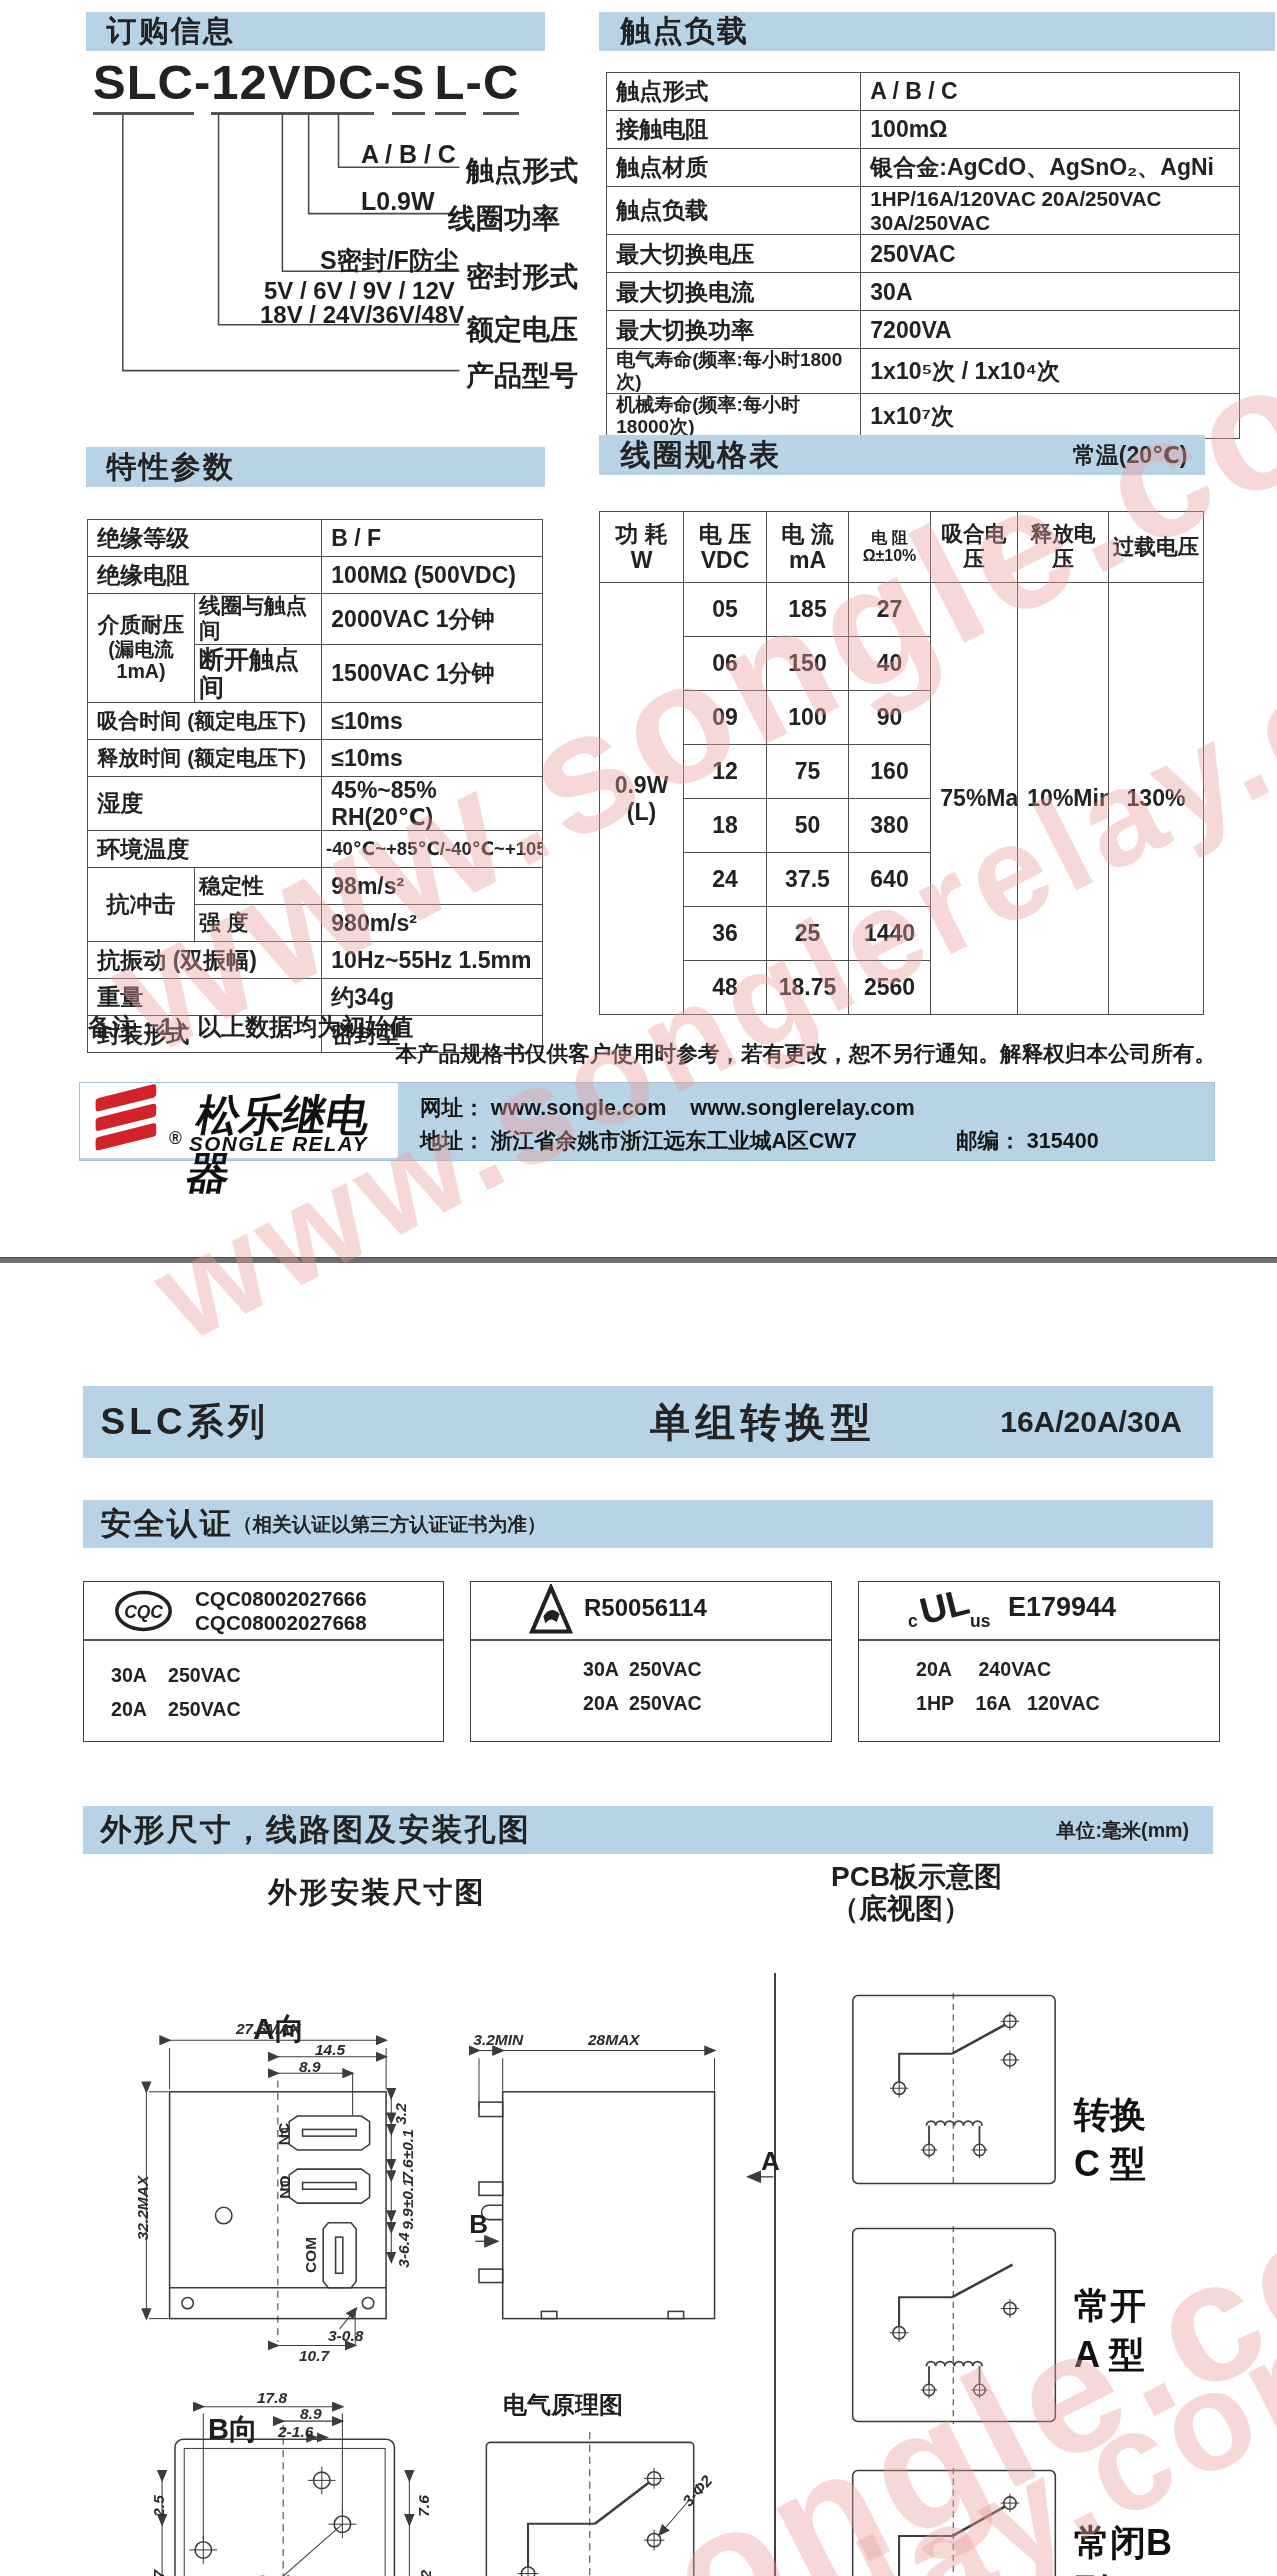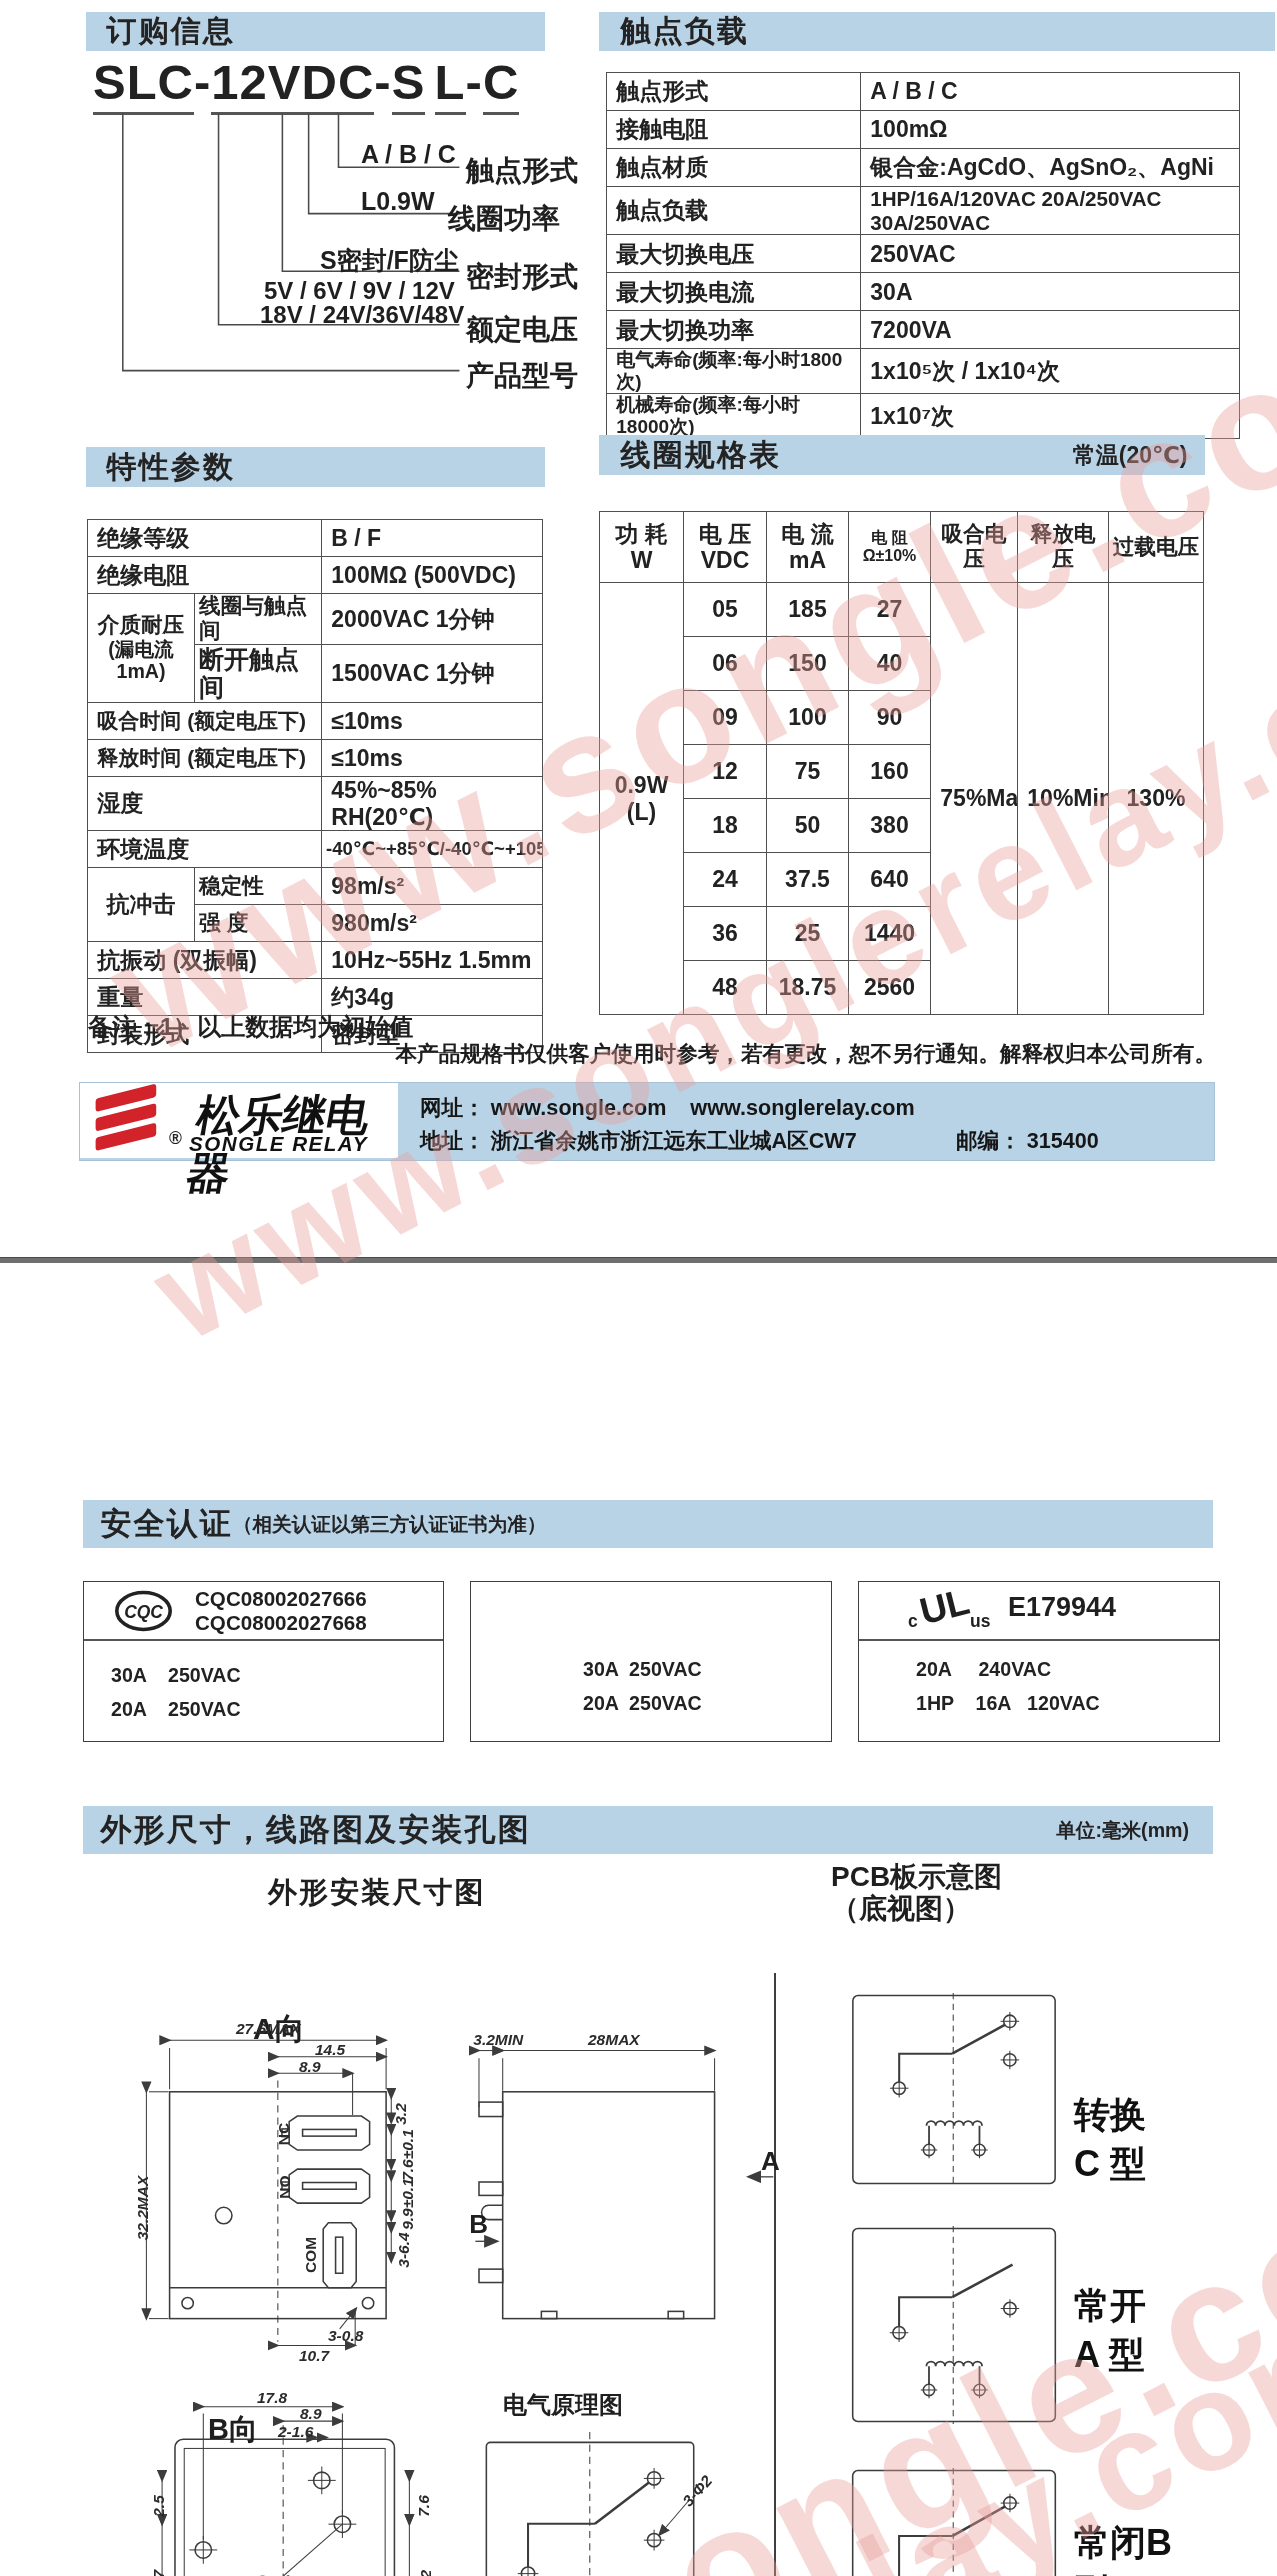--- a/index.html
+++ b/index.html
@@ -288,20 +288,25 @@
       <span style="position:absolute;left:89px;top:45px;font-size:17.5px;font-weight:bold;">®</span>
       <span class="brand-en">SONGLE RELAY</span>
     </div>
     <span class="footer-line" style="left:340px;top:10.3px;">网址： www.songle.com    www.songlerelay.com</span>
     <span class="footer-line" style="left:340px;top:43px;">地址： 浙江省余姚市浙江远东工业城A区CW7</span>
     <span class="footer-line" style="left:876px;top:43px;">邮编： 315400</span>
   </div>
 
   <div class="abs" style="left:0;top:1257px;width:1278px;height:4.6px;background:#6f6f6f;border-top:1px solid #4a4a4a;"></div>
 
+  <div class="band" style="left:83px;top:1386px;width:1130px;height:72px;">
+    <span style="padding-left:17.5px;font-size:37px;letter-spacing:4.1px;">SLC系列</span>
+    <span style="position:absolute;left:567px;font-size:40px;letter-spacing:5.2px;">单组转换型</span>
+    <span style="position:absolute;right:31px;font-size:30px;">16A/20A/30A</span>
+  </div>
 
   <div class="band" style="left:83px;top:1500px;width:1130px;height:48px;">
     <span style="padding-left:17.5px;font-size:31px;letter-spacing:2.1px;">安全认证</span>
     <span style="font-size:19.6px;">（相关认证以第三方认证证书为准）</span>
   </div>
 
   <div class="cert-box" style="left:83px;top:1581px;width:359px;height:159px;">
     <div class="cert-top">
       <svg width="77" height="54" viewBox="0 0 150 104" style="position:absolute;left:20.6px;top:2.1px;">
         <ellipse cx="75" cy="52" rx="52" ry="36" fill="none" stroke="#222" stroke-width="7"></ellipse>
@@ -310,20 +315,27 @@
       <div style="position:absolute;left:111px;top:5.2px;font-size:20.6px;font-weight:bold;line-height:1.15;">
         <div>CQC08002027666</div>
         <div>CQC08002027668</div>
       </div>
     </div>
     <span class="cert-rating" style="left:27px;top:82px;">30A    250VAC</span>
     <span class="cert-rating" style="left:27px;top:116px;">20A    250VAC</span>
   </div>
 
   <div class="cert-box" style="left:470px;top:1581px;width:360px;height:159px;">
+    <div class="cert-top">
+      <svg width="46" height="52" viewBox="0 0 90 100" style="position:absolute;left:57px;top:2.1px;">
+        <path d="M45 6 L82 92 L8 92 Z" fill="none" stroke="#222" stroke-width="8"></path>
+        <path d="M30 62 Q45 40 62 58 L56 74 Q45 62 34 76 Z" fill="#222"></path>
+      </svg>
+      <span style="position:absolute;left:113px;top:12.4px;font-size:24px;font-weight:bold;">R50056114</span>
+    </div>
     <span class="cert-rating" style="left:112px;top:76px;">30A  250VAC</span>
     <span class="cert-rating" style="left:112px;top:110px;">20A  250VAC</span>
   </div>
 
   <div class="cert-box" style="left:858px;top:1581px;width:360px;height:159px;">
     <div class="cert-top">
       <span style="position:absolute;left:49px;top:29px;font-size:17.5px;font-weight:bold;">c</span>
       <span style="position:absolute;left:61px;top:4.1px;font-size:37px;font-weight:bold;transform:rotate(-14deg);display:inline-block;">UL</span>
       <span style="position:absolute;left:111px;top:29px;font-size:17.5px;font-weight:bold;">us</span>
       <span style="position:absolute;left:149px;top:10.3px;font-size:27px;font-weight:bold;">E179944</span>

